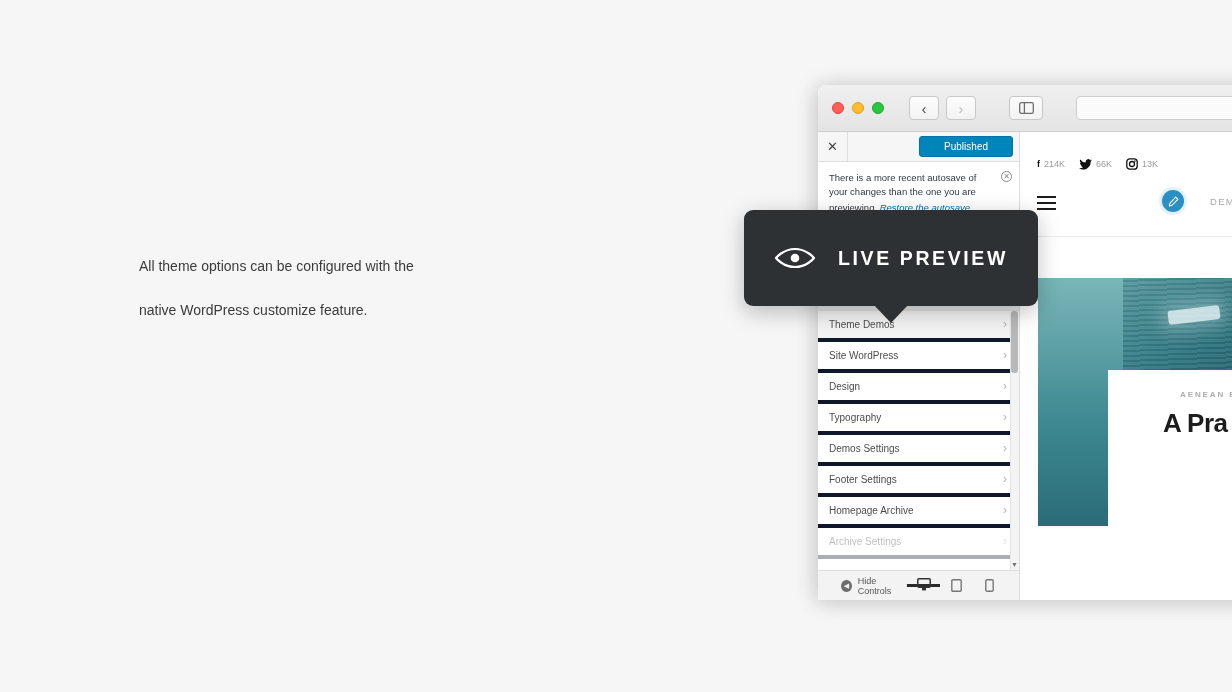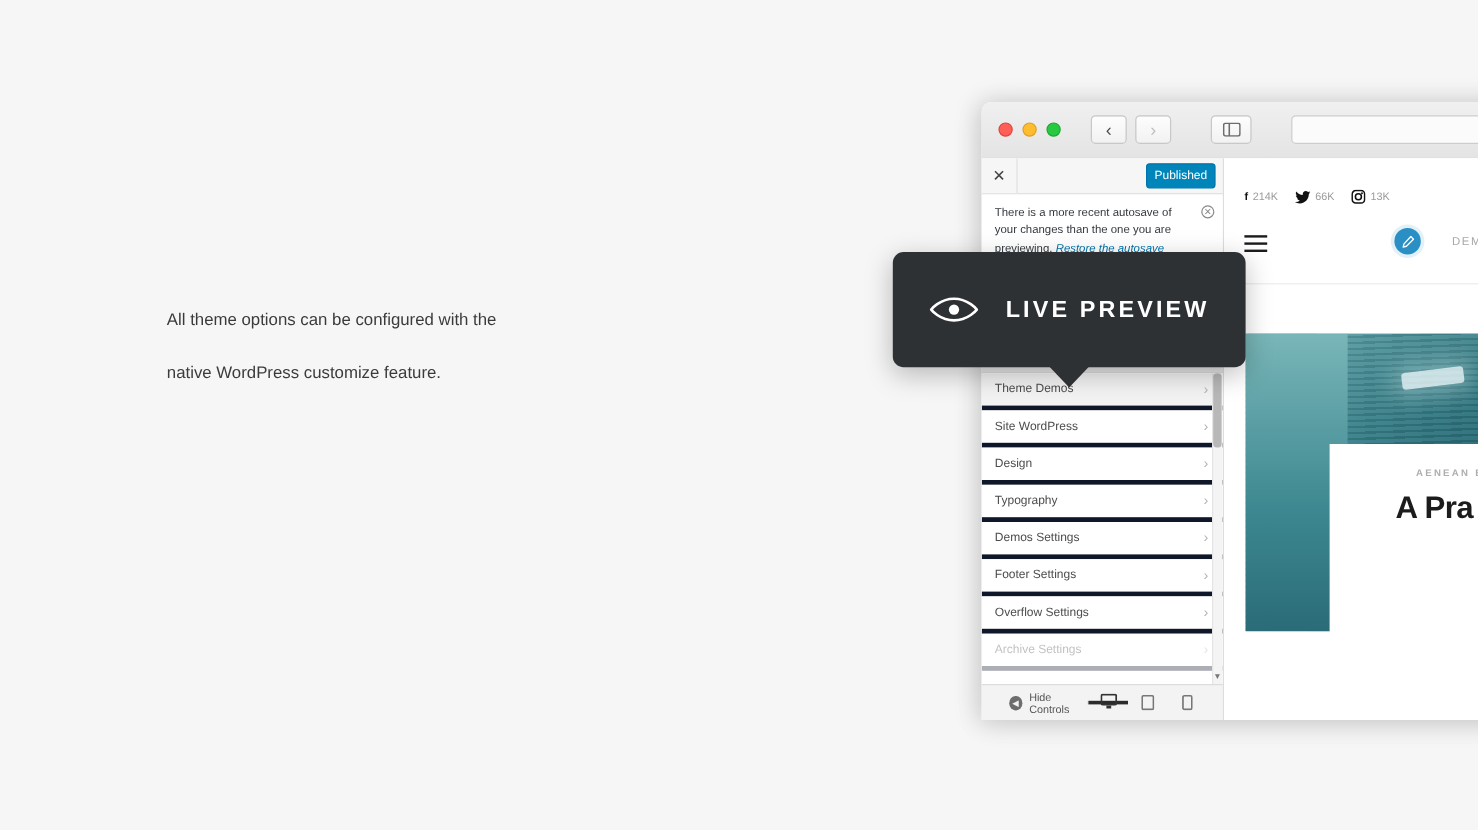--- a/index.html
+++ b/index.html
@@ -99,21 +99,21 @@
     padding: 0 6px 0 0;
   }
   .close-x {
     width: 30px; height: 29px;
     display: flex; align-items: center; justify-content: center;
     font-size: 13px; color: #444; background: #f6f6f6;
     border-right: 1px solid #e0e0e0;
   }
   .published {
     background: #0085ba; color: #fff;
-    font-size: 10px; padding: 4px 6px;
+    font-size: 10px; padding: 4px 24px;
     border-radius: 3px; border: 1px solid #0073aa;
   }
   .notice {
     background: #fff;
     border-bottom: 1px solid #dddddd;
     padding: 9px 22px 9px 11px;
     position: relative;
     font-size: 9.5px; line-height: 13.5px;
     color: #33393f;
   }
@@ -369,21 +369,21 @@
           </div>
           <div class="menu-item">
             <span>Demos Settings</span>
             <span class="chev">›</span>
           </div>
           <div class="menu-item">
             <span>Footer Settings</span>
             <span class="chev">›</span>
           </div>
           <div class="menu-item">
-            <span>Overflow Settings</span>
+            <span>Homepage Archive</span>
             <span class="chev">›</span>
           </div>
           <div class="menu-item partial">
             <span>Archive Settings</span>
             <span class="chev">›</span>
           </div>
 
           <div class="scroll-track">
             <div class="scroll-thumb"></div>
             <div class="scroll-arrow">▼</div>

